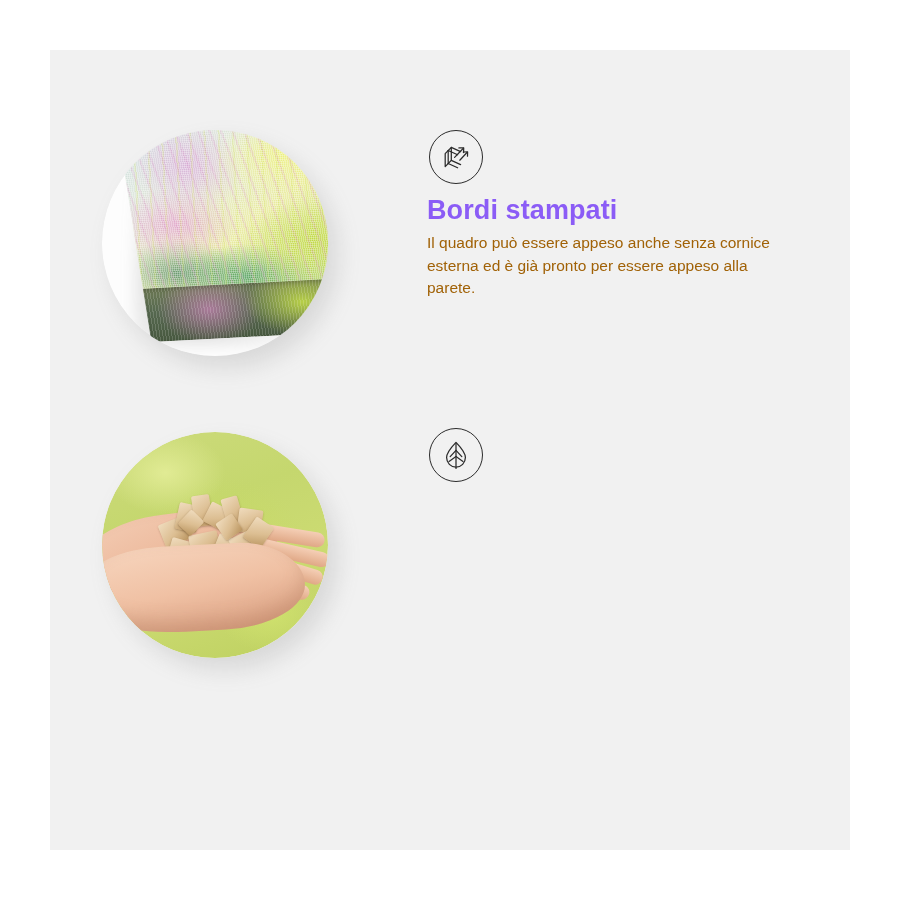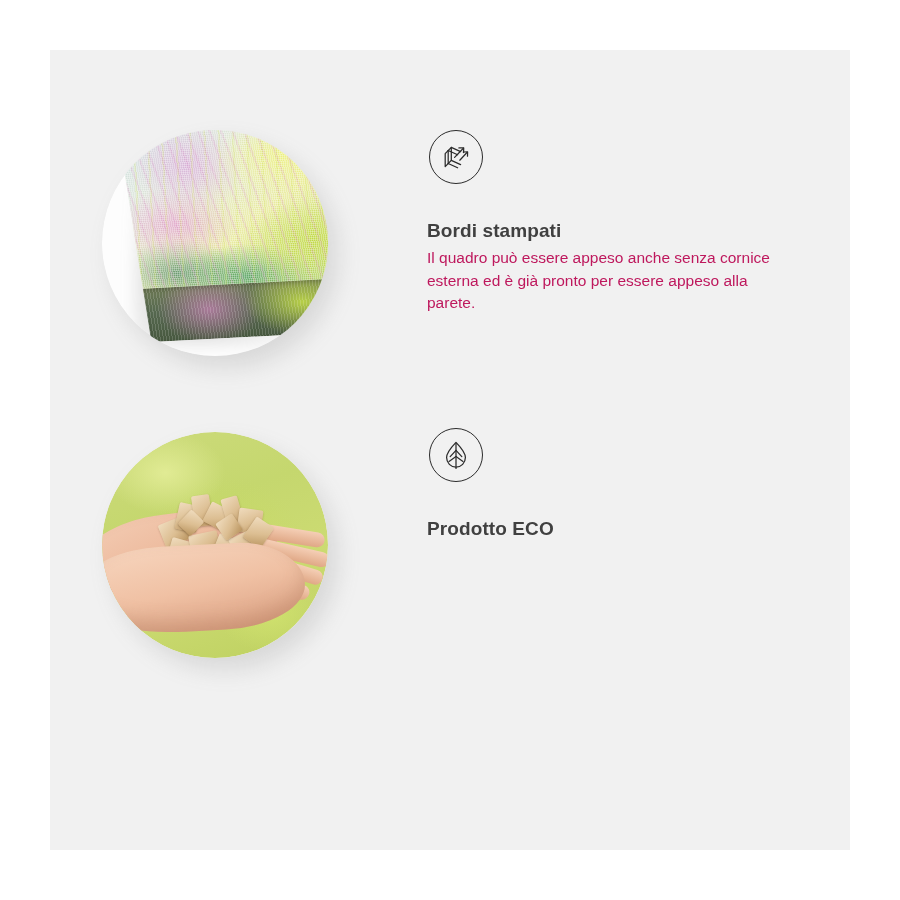--- a/index.html
+++ b/index.html
@@ -216,32 +216,32 @@
     border: 1.6px solid #2b2b2b;
     display: flex;
     align-items: center;
     justify-content: center;
     box-sizing: border-box;
     margin-left: 2px;
   }
   .badge svg { display: block; }
 
   .feature-title {
-    margin: 35px 0 4px 0;
-    font-size: 19px;
+    margin: 10px 0 4px 0;
+    font-size: 27px;
     font-weight: 600;
-    color: #404040;
+    color: #8b5cf6;
     letter-spacing: .1px;
     line-height: 1.25;
   }
   .feature-body {
     margin: 0;
     font-size: 15.5px;
     font-weight: 400;
-    color: #be185d;
+    color: #a16207;
     line-height: 1.47;
     max-width: 362px;
   }
 </style>
 </head>
 <body>
 
 <div class="page">
   <div class="panel"></div>
 
@@ -313,16 +313,15 @@
       <div class="badge">
         <svg width="32" height="32" viewBox="0 0 32 32" fill="none" stroke="#2b2b2b" stroke-width="1.25" stroke-linecap="round" stroke-linejoin="round">
           <path d="M16 3.4 C 21.8 9.4 25.4 13.6 25.4 18.6 C 25.4 23.9 21.2 28.1 16 28.1 C 10.8 28.1 6.6 23.9 6.6 18.6 C 6.6 13.6 10.2 9.4 16 3.4 Z"></path>
           <path d="M16 4.6 L16 29.4"></path>
           <path d="M16 11.4 L10.2 17.6"></path>
           <path d="M16 11.4 L21.8 17.6"></path>
           <path d="M16 17.6 L9.0 22.4"></path>
           <path d="M16 17.6 L23.0 22.4"></path>
         </svg>
       </div>
-      <h2 class="feature-title">Prodotto ECO</h2>
     </div>
   </section>
 </div>
 
 </body></html>

